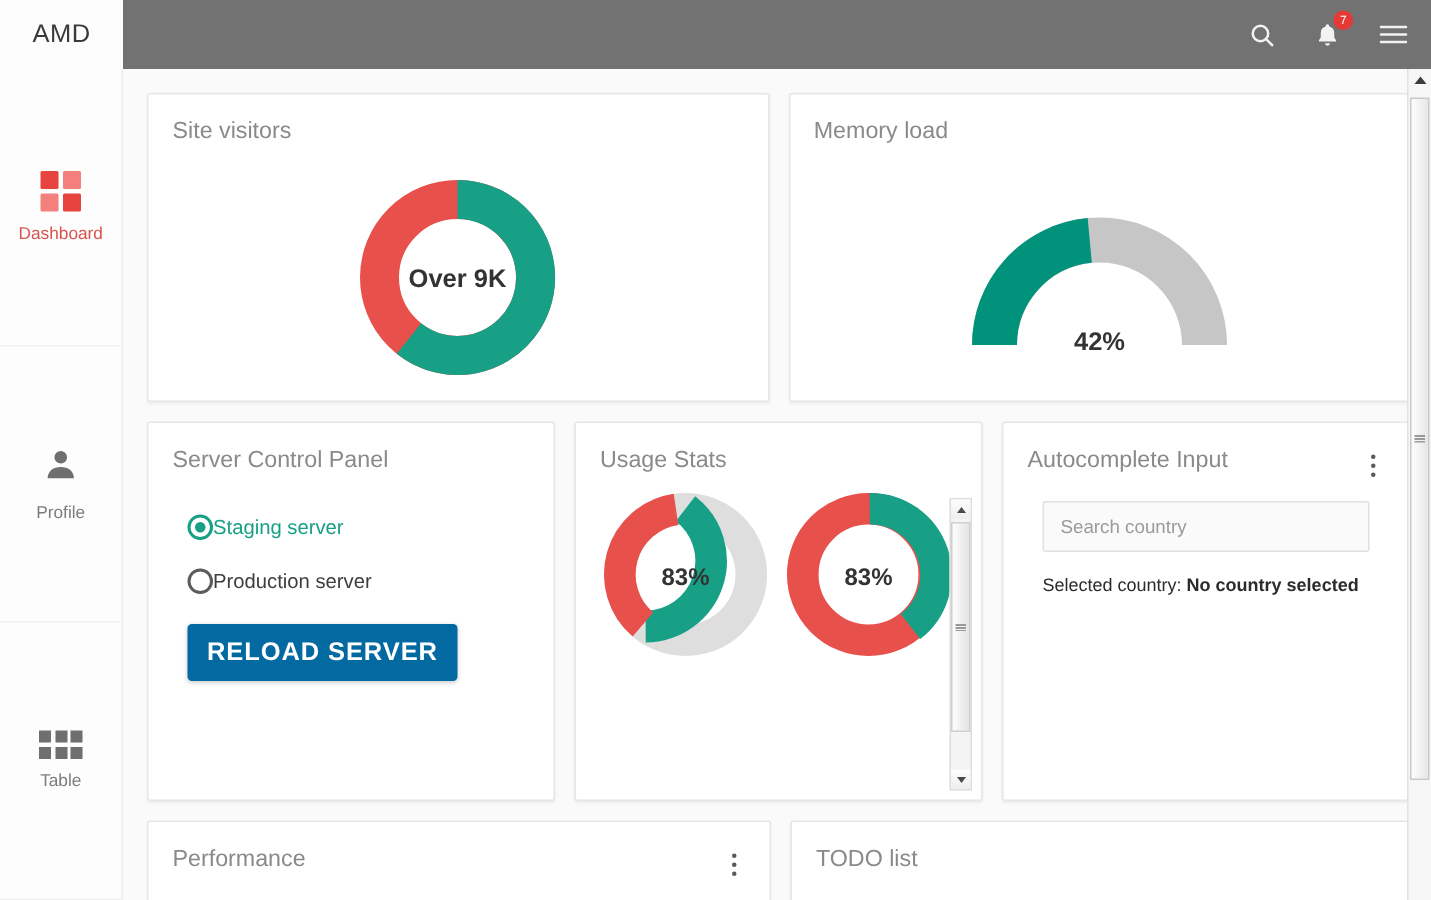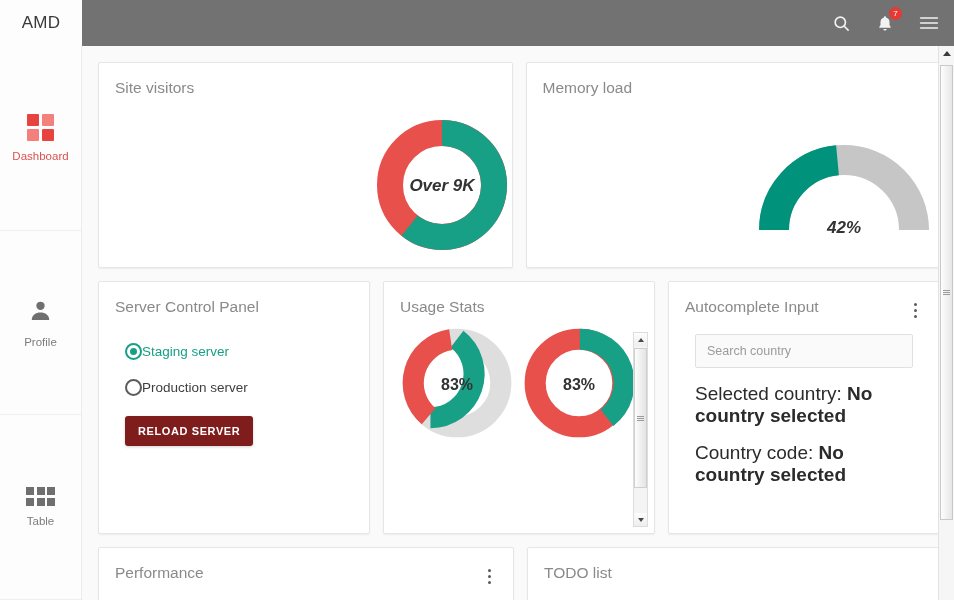--- a/index.html
+++ b/index.html
@@ -79,56 +79,56 @@
     position: relative;
   }
   .card-head { display: flex; align-items: flex-start; justify-content: space-between; padding: 16px 16px 0 16px; }
   .card-title { font-size: 15.5px; color: #8a8a8a; font-weight: normal; }
   .kebab { width: 16px; display: flex; flex-direction: column; align-items: center; gap: 3px; cursor: pointer; padding-top: 5px; }
   .kebab b { width: 3px; height: 3px; border-radius: 50%; background: #5a5a5a; display: block; }
 
   .r1 .card { flex: 1; height: 206px; }
   .r2 .card { flex: 1; height: 253px; }
 
-  .chart-wrap { display: flex; align-items: center; justify-content: flex-end; height: 175px; font-style: italic; }
+  .chart-wrap { display: flex; align-items: center; justify-content: center; height: 175px; }
 
   
   .radio-row { display: flex; align-items: center; gap: 0; padding: 0 0 0 26px; margin-top: 6px; height: 30px; cursor: pointer; }
   .radio {
     width: 17px; height: 17px; border-radius: 50%;
     border: 2px solid #5c5c5c; position: relative; flex: 0 0 17px;
   }
   .radio.on { border-color: #17a085; }
   .radio.on::after {
     content: ""; position: absolute; inset: 3px;
     border-radius: 50%; background: #17a085;
   }
   .radio-label { font-size: 13.5px; color: #3e3e3e; }
   .radio-row.on .radio-label { color: #17a085; }
   .btn-reload {
     margin: 14px 0 0 26px;
-    background: #7f1d1d; color: #fff;
+    background: #0369a1; color: #fff;
     border: none; border-radius: 3px;
-    font-size: 11px; font-weight: bold; letter-spacing: .6px;
+    font-size: 17px; font-weight: bold; letter-spacing: .6px;
     padding: 9px 13px; cursor: pointer;
     box-shadow: 0 1px 3px rgba(0,0,0,.18);
     font-family: "Liberation Sans", sans-serif;
   }
 
   
   .ac-input {
     display: block; width: calc(100% - 52px);
     margin: 16px 26px 0 26px;
     background: #fafafa;
     border: 1px solid #e0e0e0; border-radius: 2px;
     padding: 9px 11px; font-size: 12.5px; color: #333;
     font-family: "Liberation Sans", sans-serif;
   }
   .ac-input::placeholder { color: #9b9b9b; }
-  .ac-line { margin: 15px 26px 0 26px; font-size: 19px; color: #2b2b2b; }
+  .ac-line { margin: 15px 26px 0 26px; font-size: 12px; color: #2b2b2b; }
   .ac-line b { font-weight: bold; }
 
   
   .inner-scroll {
     position: absolute; top: 50px; right: 6px; bottom: 6px; width: 15px;
     background: #f4f4f4; border: 1px solid #ddd;
     display: flex; flex-direction: column; align-items: center;
   }
   .is-arrow { width: 13px; height: 13px; display: flex; align-items: center; justify-content: center;
     background: linear-gradient(#fdfdfd,#eee); cursor: pointer; }
@@ -325,24 +325,20 @@
                 <b></b>
                 <b></b>
                 <b></b>
               </span>
           </div>
           <input class="ac-input" type="text" placeholder="Search country" value="" style="">
           <div class="ac-line">
             <span>Selected country:</span>
             <b>No country selected</b>
           </div>
-          <div class="ac-line">
-            <span>Country code:</span>
-            <b>No country selected</b>
-          </div>
         </div>
       </div>
 
       <div class="r3">
         <div class="card perf">
           <div class="card-head">
             <span class="card-title">Performance</span>
             <span class="kebab">
                 <b></b>
                 <b></b>

